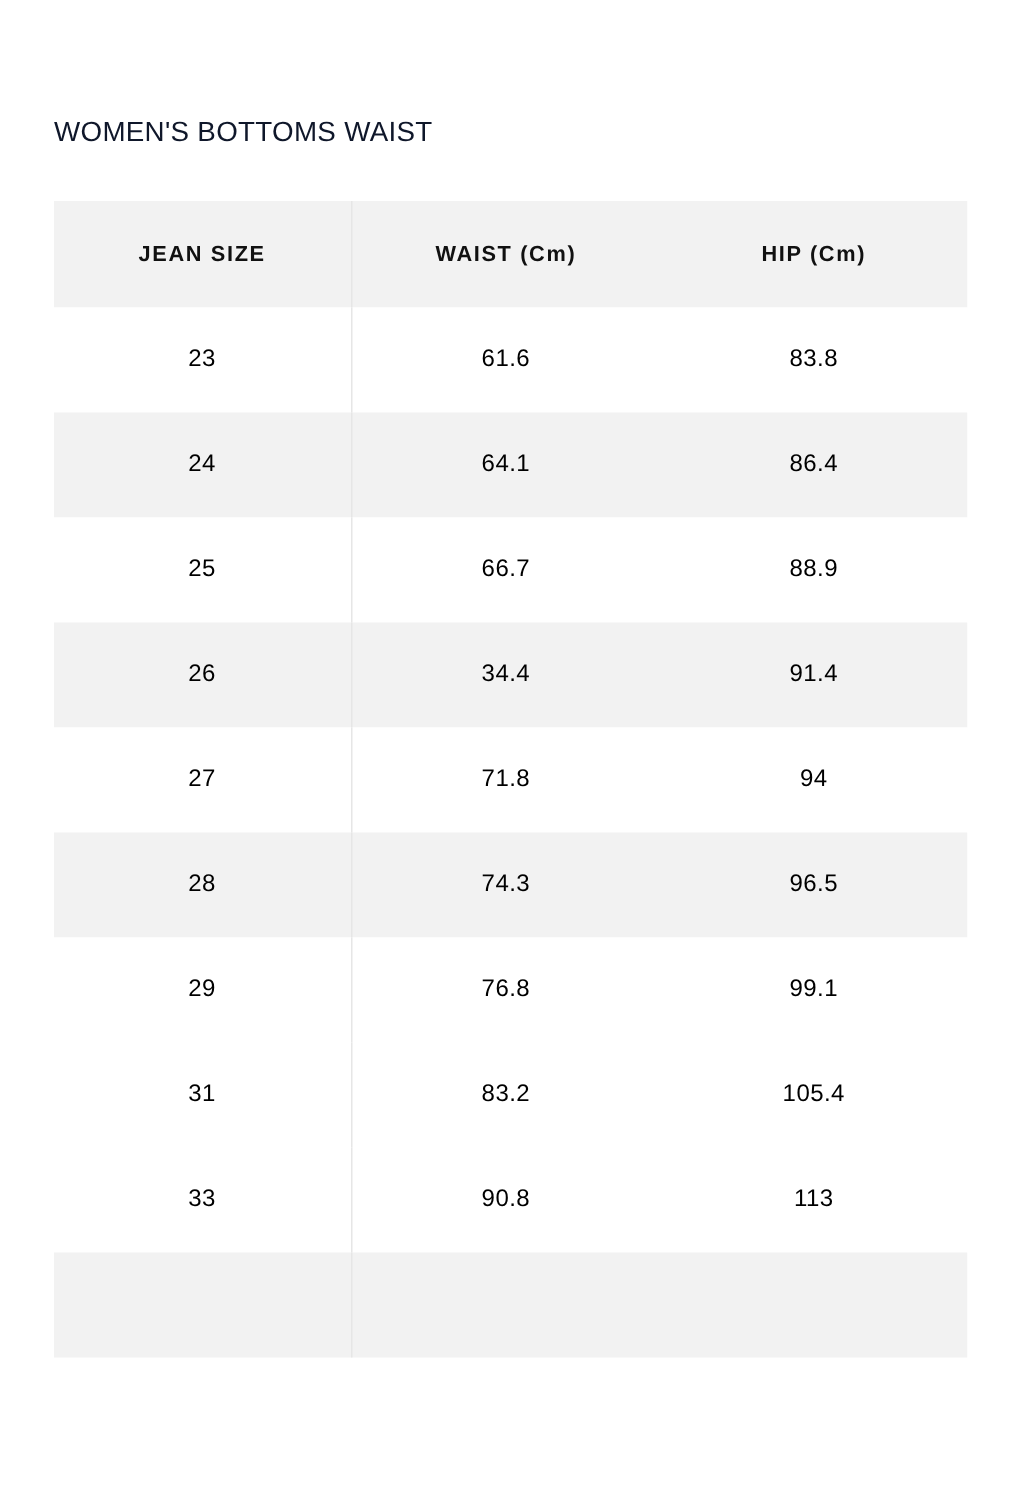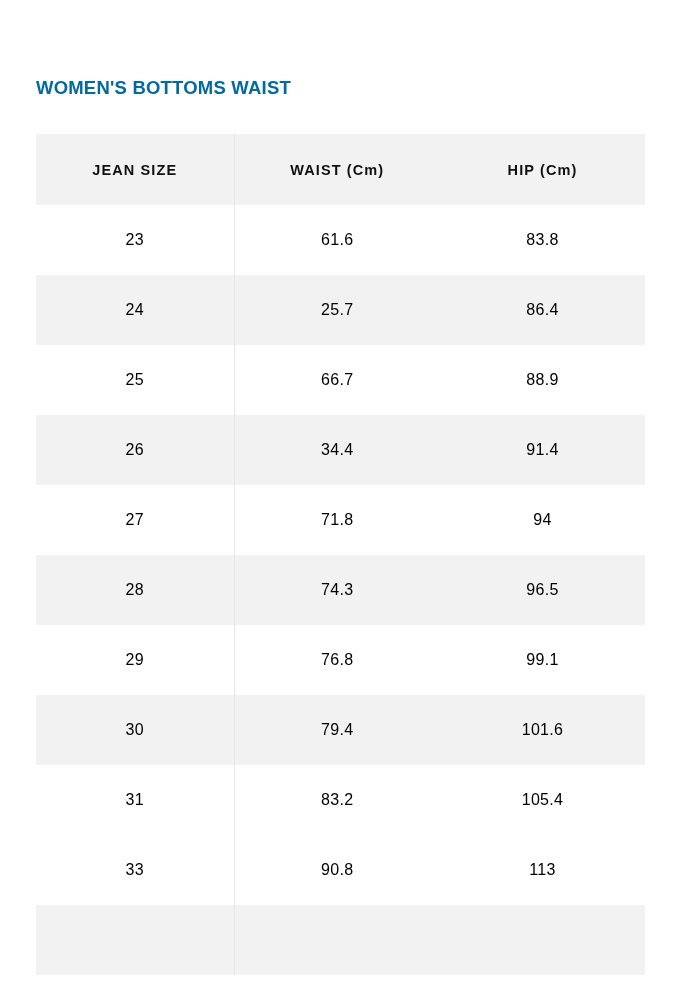--- a/index.html
+++ b/index.html
@@ -24,23 +24,23 @@
     background: #ffffff;
   }
 
   
   .chart-title {
     position: absolute;
     left: 36px;
     top: 76px;
     font-size: 18.5px;
     line-height: 24px;
-    font-weight: 700;
+    font-weight: 400;
     letter-spacing: 0.2px;
-    color: #0369a1;
+    color: #0f172a;
     white-space: nowrap;
   }
 
   
   .size-table-wrap {
     position: absolute;
     left: 36px;
     top: 134px;
     width: 609px;
     height: 878px;
@@ -126,21 +126,21 @@
         </tr>
       </thead>
       <tbody id="table-body">
           <tr class="row-odd">
             <td class="cell-divider">23</td>
             <td>61.6</td>
             <td>83.8</td>
           </tr>
           <tr class="row-even">
             <td class="cell-divider">24</td>
-            <td>25.7</td>
+            <td>64.1</td>
             <td>86.4</td>
           </tr>
           <tr class="row-odd">
             <td class="cell-divider">25</td>
             <td>66.7</td>
             <td>88.9</td>
           </tr>
           <tr class="row-even">
             <td class="cell-divider">26</td>
             <td>34.4</td>
@@ -154,25 +154,20 @@
           <tr class="row-even">
             <td class="cell-divider">28</td>
             <td>74.3</td>
             <td>96.5</td>
           </tr>
           <tr class="row-odd">
             <td class="cell-divider">29</td>
             <td>76.8</td>
             <td>99.1</td>
           </tr>
-          <tr class="row-even">
-            <td class="cell-divider">30</td>
-            <td>79.4</td>
-            <td>101.6</td>
-          </tr>
           <tr class="row-odd">
             <td class="cell-divider">31</td>
             <td>83.2</td>
             <td>105.4</td>
           </tr>
           <tr class="row-odd">
             <td class="cell-divider">33</td>
             <td>90.8</td>
             <td>113</td>
           </tr>

